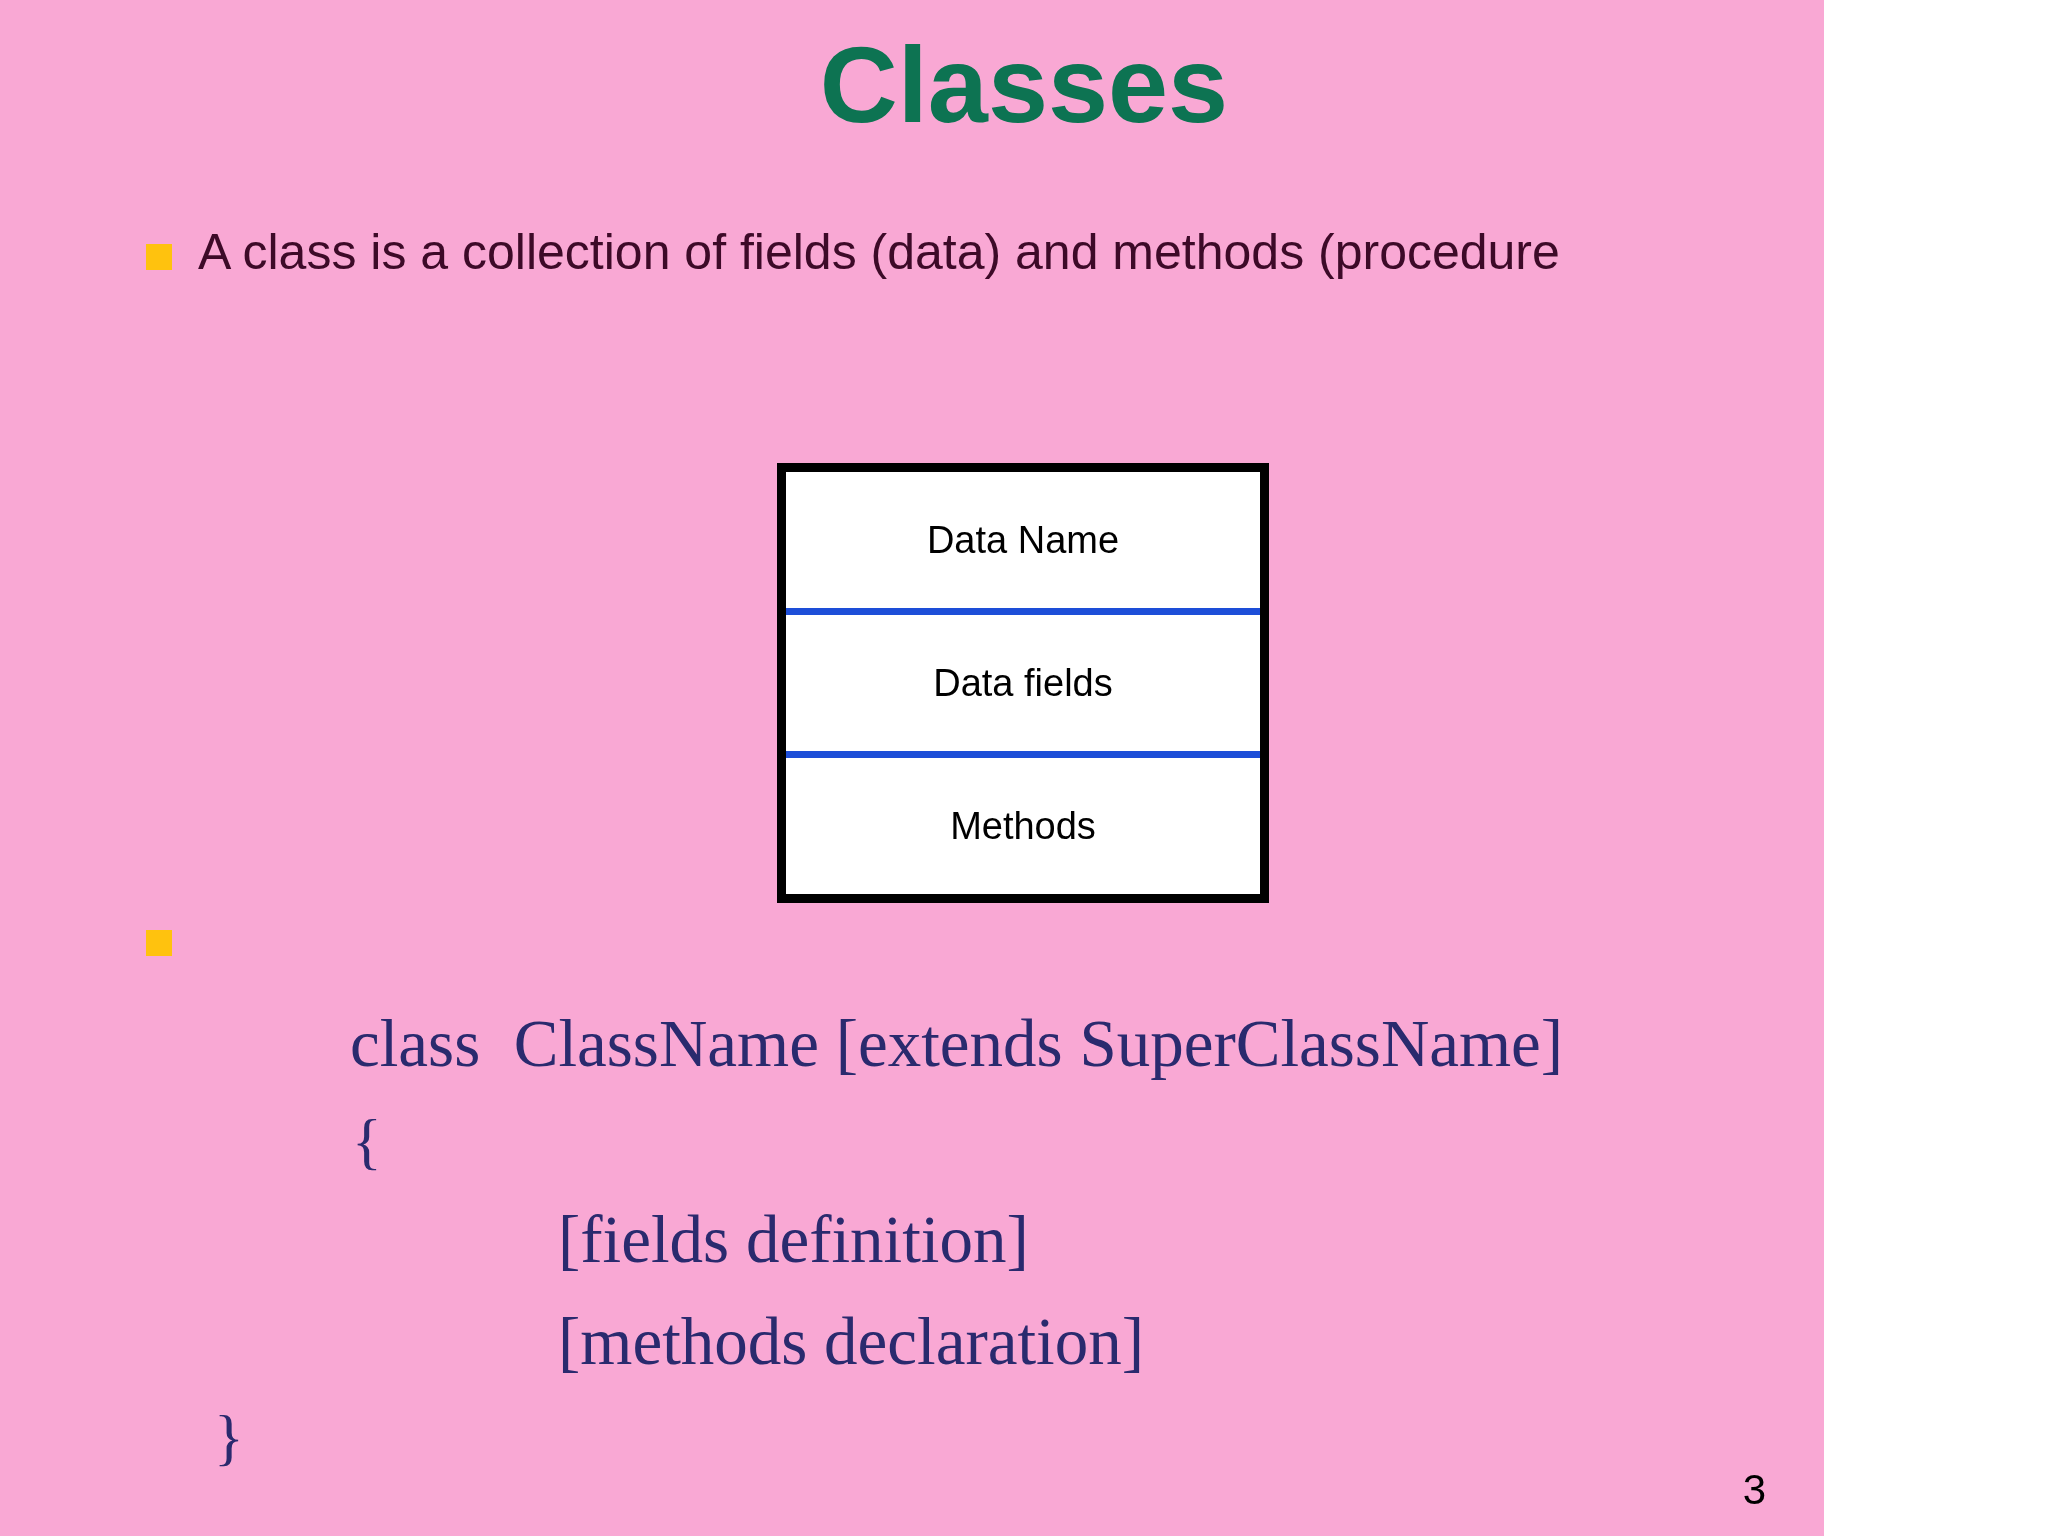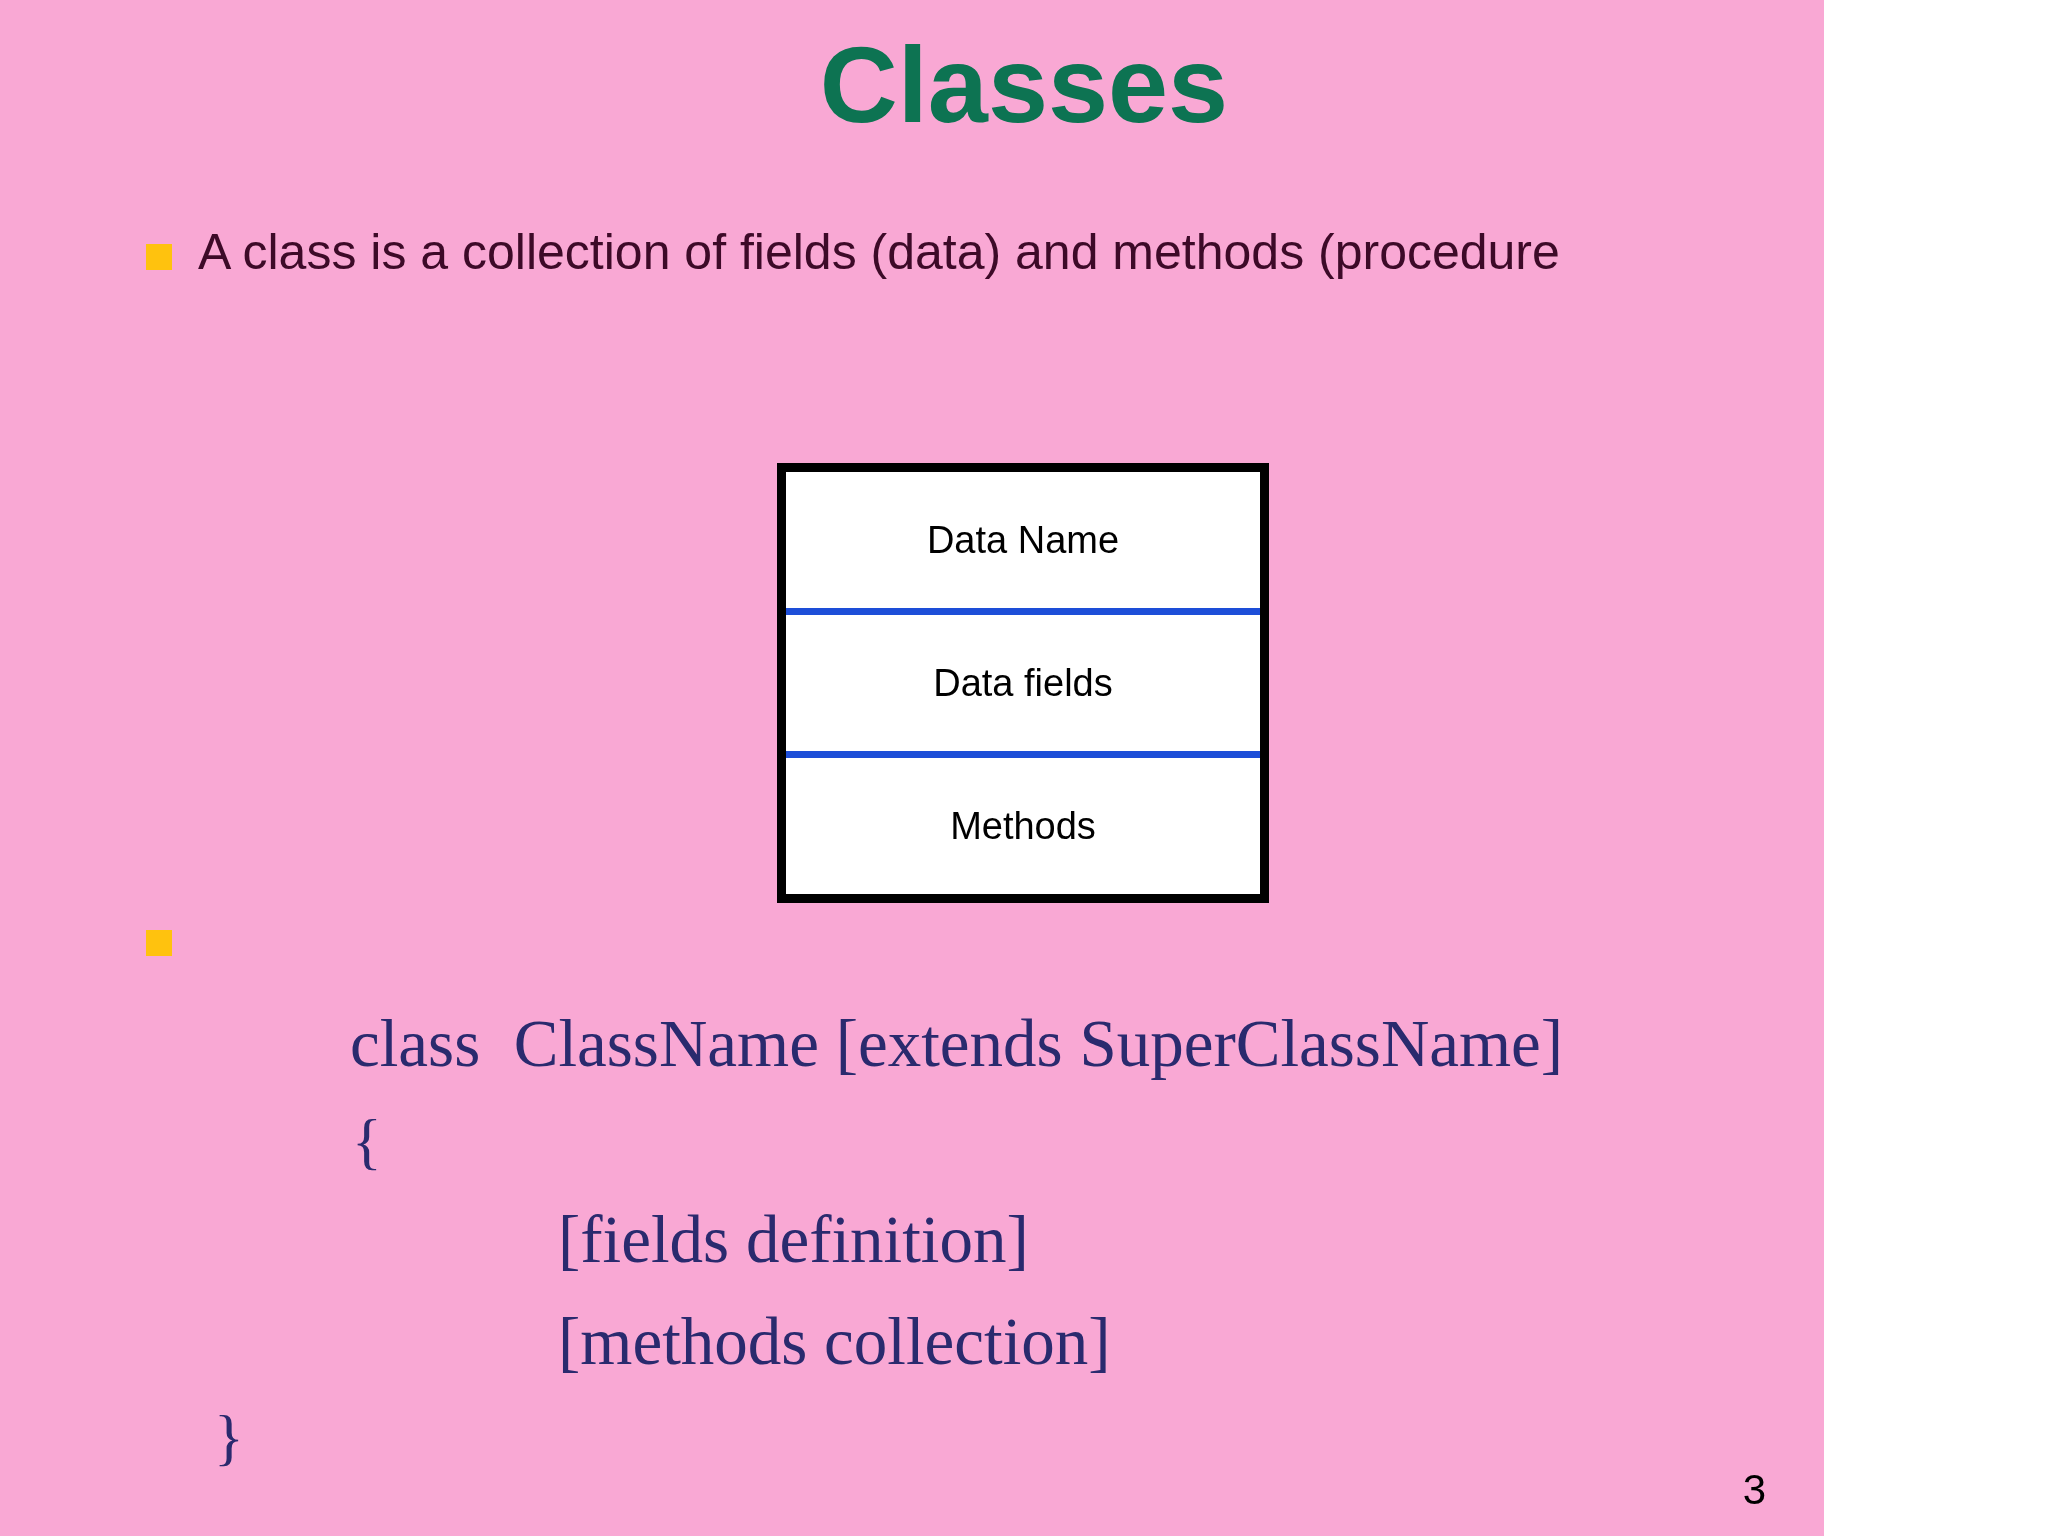--- a/index.html
+++ b/index.html
@@ -145,19 +145,19 @@
   </div>
 
   <div class="bullet-row" id="bullet-2">
     <span class="bullet-marker"></span>
   </div>
 
   <div class="code-block">
     <div class="code-line" id="code-line-class">class  ClassName [extends SuperClassName]</div>
     <div class="code-line" id="code-line-open">{</div>
     <div class="code-line" id="code-line-fields">[fields definition]</div>
-    <div class="code-line" id="code-line-methods">[methods collection]</div>
+    <div class="code-line" id="code-line-methods">[methods declaration]</div>
     <div class="code-line" id="code-line-close">}</div>
   </div>
 
   <div class="page-number">3</div>
 
 </div>
 
 </body></html>

